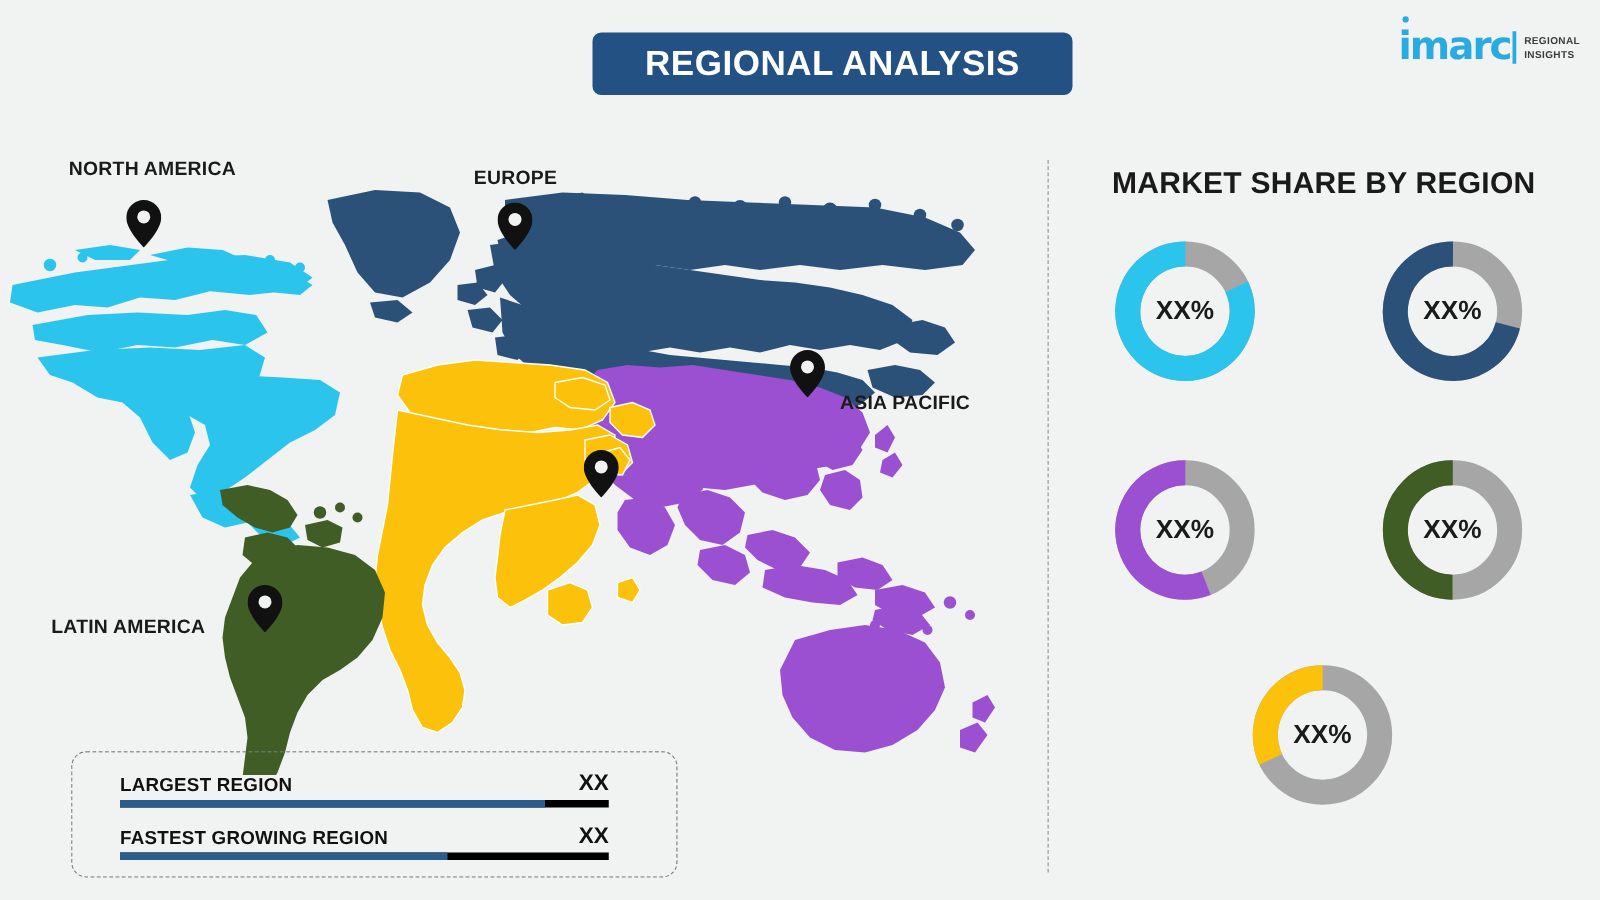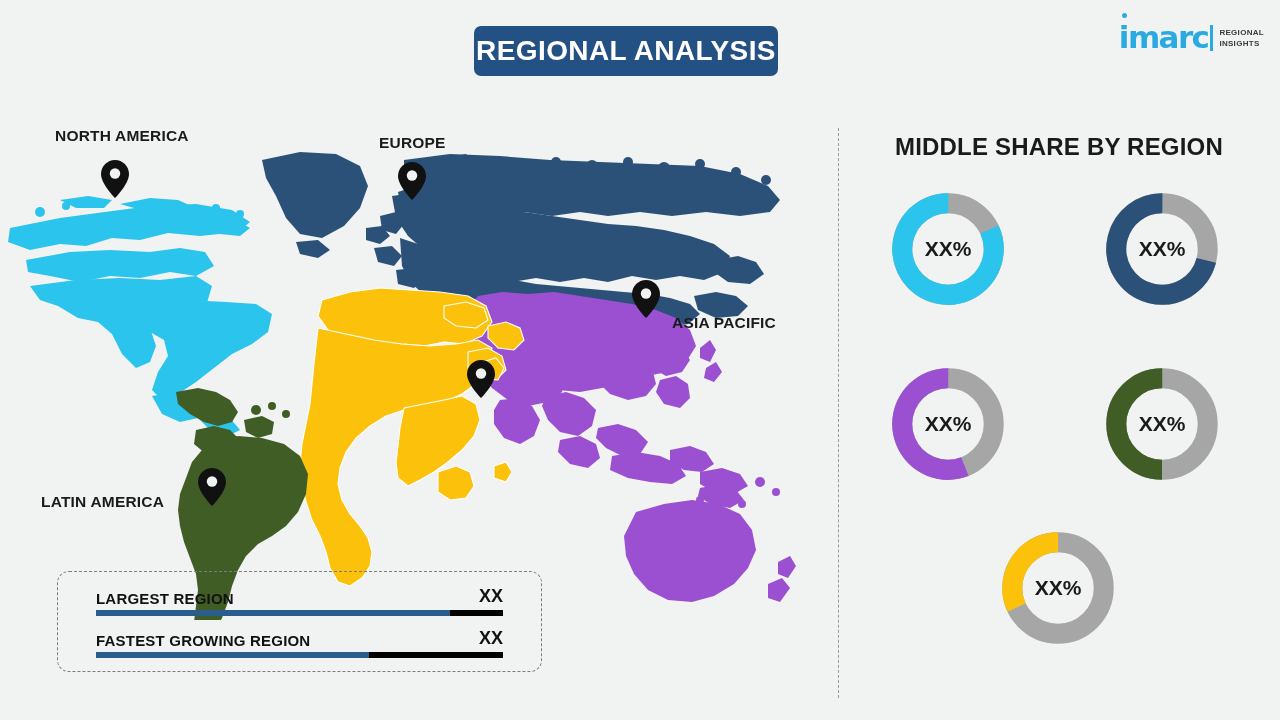--- a/index.html
+++ b/index.html
@@ -7,21 +7,21 @@
     width: 1280px; height: 720px;
     background: #f1f2f2;
     font-family: "Liberation Sans", sans-serif;
     overflow: hidden;
   }
   #stage { position: relative; width: 1280px; height: 720px; background: #f1f2f2; }
 
   
   .title-banner {
     position: absolute; left: 474px; top: 26px;
-    width: 304px; height: 50px;
+    width: 384px; height: 50px;
     background: #245183;
     border-radius: 7px;
     display: flex; align-items: center; justify-content: center;
   }
   .title-banner span {
     color: #ffffff;
     font-size: 28px;
     font-weight: bold;
     letter-spacing: 0.4px;
     white-space: nowrap;
@@ -58,24 +58,24 @@
 
   .map-label {
     position: absolute;
     font-size: 15.5px; font-weight: bold; color: #1a1a1a;
     letter-spacing: 0.2px; line-height: 20px; white-space: pre-line;
   }
   .pin { position: absolute; width: 28px; height: 38px; }
 
   
   .legend-box {
-    position: absolute; left: 57px; top: 571px;
+    position: absolute; left: 57px; top: 601px;
     width: 485px; height: 101px;
     border: 1.5px dashed #7c7c7c; border-radius: 12px;
-    padding: 14px 38px 10px 38px;
+    padding: 14px 54px 10px 38px;
     background: transparent;
   }
   .legend-row { position: relative; margin-bottom: 12px; }
   .legend-row:last-child { margin-bottom: 0; }
   .legend-head { display: flex; justify-content: space-between; align-items: flex-end; }
   .legend-label { font-size: 15px; font-weight: bold; color: #111; letter-spacing: 0.2px; }
   .legend-value { font-size: 18px; font-weight: bold; color: #111; }
   .legend-track { margin-top: 3px; width: 100%; height: 6px; background: #000000; position: relative; }
   .legend-fill { position: absolute; left: 0; top: 0; height: 100%; background: #2b5d8c; }
 
@@ -274,21 +274,21 @@
       <div class="legend-head">
         <span class="legend-label">FASTEST GROWING REGION</span>
         <span class="legend-value">XX</span>
       </div>
       <div class="legend-track" style="background: rgb(0, 0, 0);">
         <div class="legend-fill" style="width: 67%; background: rgb(43, 93, 140);"></div>
       </div>
     </div>
   </div>
 
-  <div class="panel-title">MIDDLE SHARE BY REGION</div>
+  <div class="panel-title">MARKET SHARE BY REGION</div>
 
   <div class="donut" style="left:888px; top:189px;">
     <svg viewBox="0 0 42 42">
       <circle cx="21" cy="21" r="16" fill="none" stroke="#A6A6A6" stroke-width="7"></circle>
       <circle class="donut-arc" cx="21" cy="21" r="16" fill="none" stroke-width="7" stroke="#2BC4ED" stroke-dasharray="82.43539123019616 18.09557368467722" stroke-dashoffset="0" transform="rotate(64.80000000000001 21 21)"></circle>
     </svg>
     <div class="donut-label">XX%</div>
   </div>
 
   <div class="donut" style="left:1102px; top:189px;">

